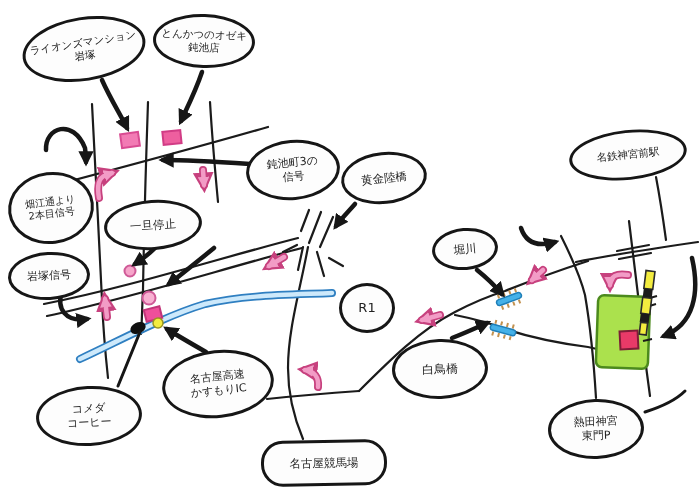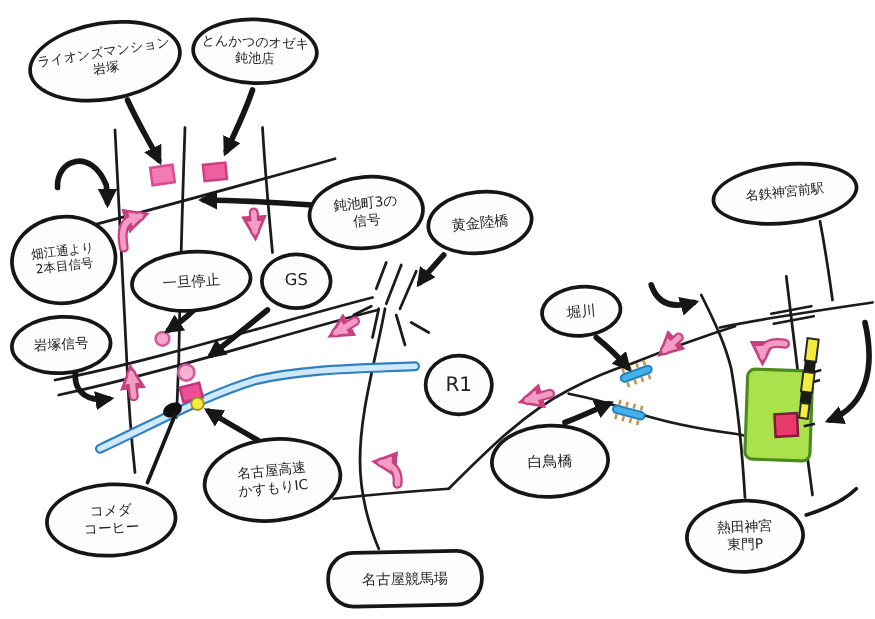--- a/index.html
+++ b/index.html
@@ -174,35 +174,33 @@
 <div class="bubble" style="left:8px;top:172px;width:86px;height:72px;font-size:10px;transform:rotate(-7deg);">
   <span>畑江通より
 2本目信号</span></div>
 
 <div class="bubble" style="left:8px;top:252px;width:82px;height:48px;font-size:11px;transform:rotate(-3deg);">
   <span>岩塚信号</span></div>
 
 <div class="bubble" style="left:104px;top:200px;width:98px;height:50px;font-size:11.5px;transform:rotate(-4deg);">
   <span>一旦停止</span></div>
 
-<div class="bubble" style="left:208px;top:202px;width:58px;height:46px;font-size:13px;">
-  <span>GS</span></div>
 
 <div class="bubble" style="left:341px;top:152px;width:86px;height:52px;font-size:11.5px;transform:rotate(-6deg);">
   <span>黄金陸橋</span></div>
 
 <div class="bubble" style="left:36px;top:386px;width:106px;height:60px;font-size:11px;transform:rotate(-3deg);">
   <span>コメダ
 コーヒー</span></div>
 
 <div class="bubble" style="left:162px;top:350px;width:112px;height:68px;font-size:11px;transform:rotate(-6deg);">
   <span>名古屋高速
 かすもりIC</span></div>
 
-<div class="bubble" style="left:339px;top:283px;width:56px;height:50px;font-size:16px;">
+<div class="bubble" style="left:339px;top:283px;width:56px;height:50px;font-size:13px;">
   <span>R1</span></div>
 
 <div class="bubble" style="left:392px;top:339px;width:96px;height:60px;font-size:12px;transform:rotate(-2deg);">
   <span>白鳥橋</span></div>
 
 <div class="bubble" style="left:432px;top:228px;width:66px;height:42px;font-size:11.5px;transform:rotate(-5deg);">
   <span>堀川</span></div>
 
 
 <div class="bubble" style="left:569px;top:130px;width:118px;height:50px;font-size:10.5px;transform:rotate(-6deg);">

